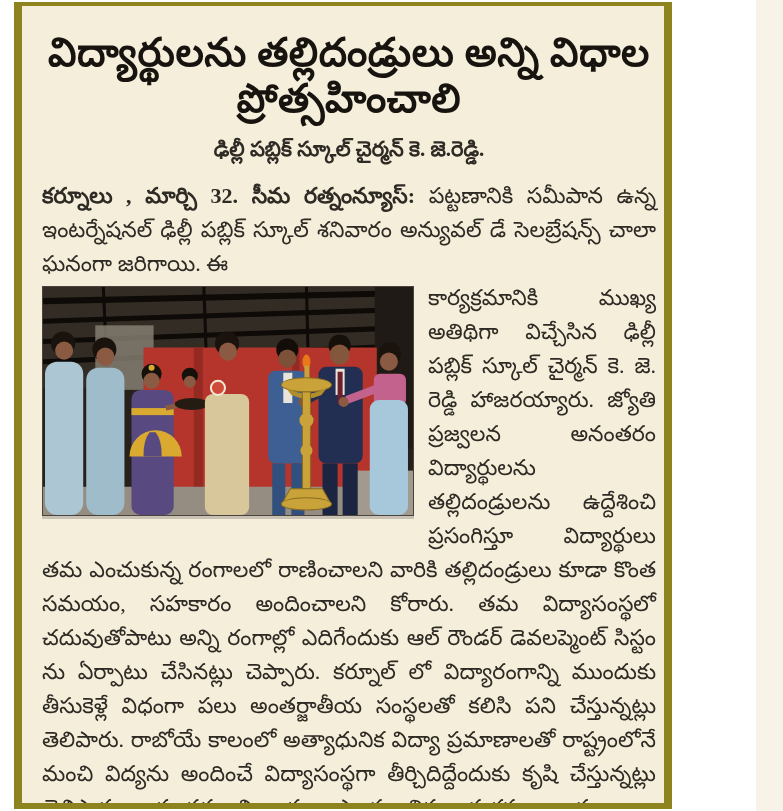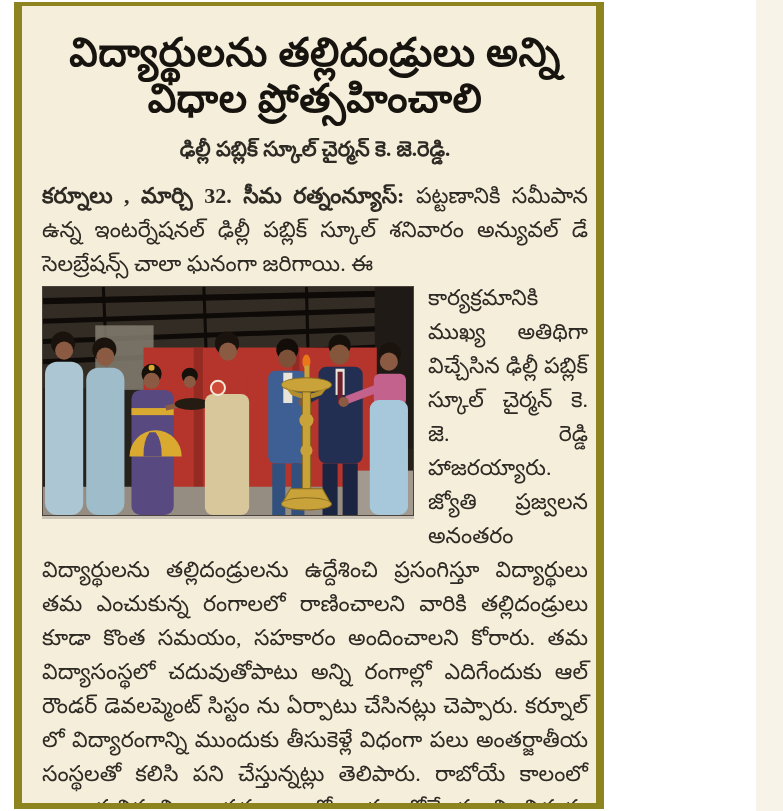--- a/index.html
+++ b/index.html
@@ -7,21 +7,21 @@
     width:783px;height:811px;position:relative;
     background:#ffffff;
     font-family:"Liberation Serif","DejaVu Serif",serif;
     overflow:hidden;
   }
   .right-strip{
     position:absolute;top:0;right:0;width:27px;height:811px;
     background:var(--outer_right,#f8f3e8);
   }
   .paper{
-    position:absolute;left:14px;top:2px;width:590px;height:807px;
+    position:absolute;left:14px;top:2px;width:658px;height:807px;
     box-sizing:border-box;
     border-style:solid;
     border-color:var(--frame,#8d841f);
     border-width:4px 8px 6px 8px;
     background:var(--paper,#f5eedb);
     padding:0 8px 0 20px;
     overflow:hidden;
   }
   .headline{
     margin:24px 2px 0 2px;

